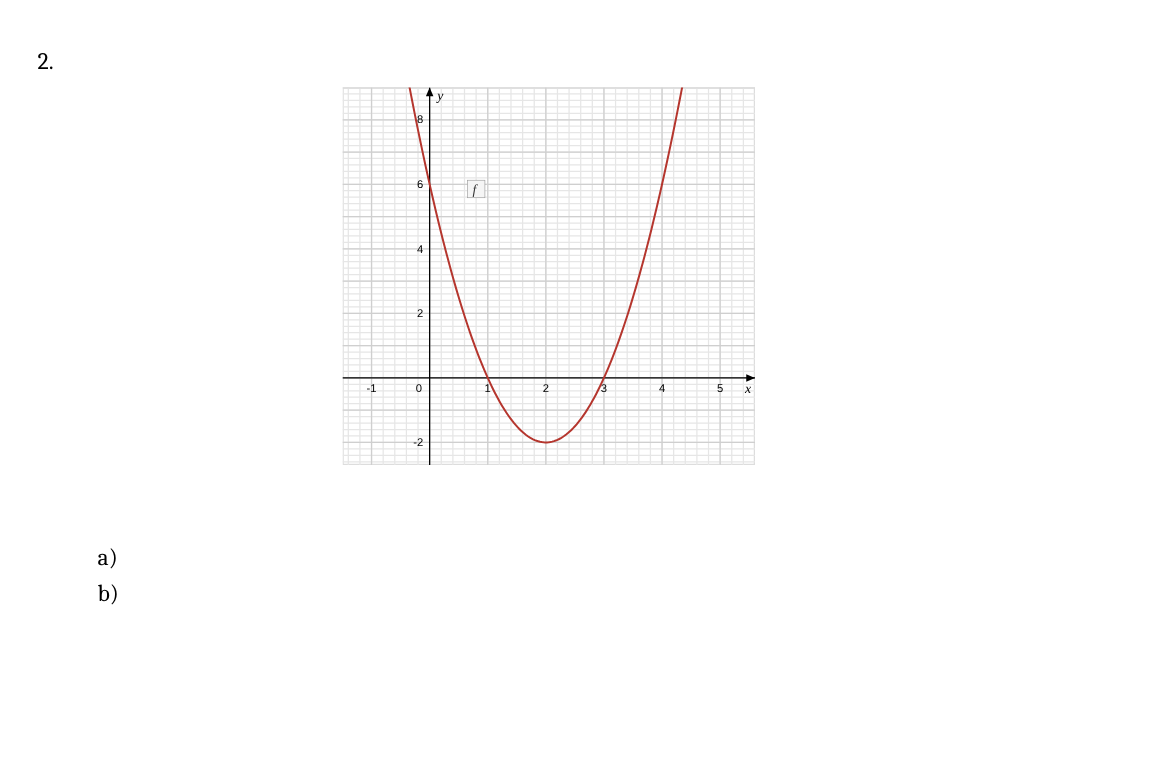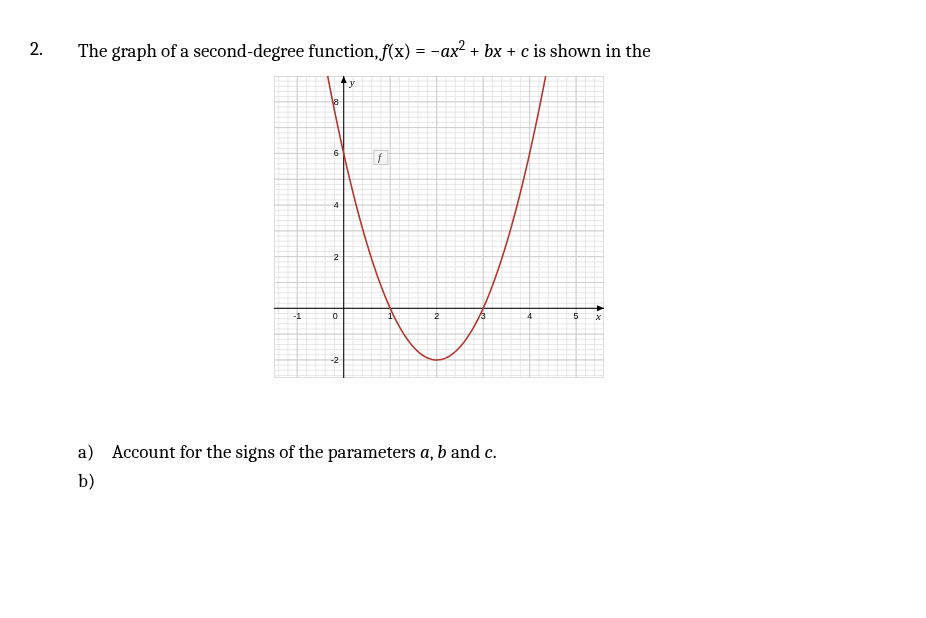--- a/index.html
+++ b/index.html
@@ -37,23 +37,20 @@
     .flabel-box { fill: #f5f5f5; stroke: #999; stroke-width: 0.5; }
     .flabel { font-family: 'Times New Roman', serif; font-style: italic; font-size: 11px; fill: #333; }
     .border { stroke: #ddd; stroke-width: 1; fill: none; }
   </style>
 </head>
 <body>
 
 <div class="problem-row">
   <div class="problem-number">2.</div>
   <div class="problem-body">
-    <div class="stem-line">
-      <span>The graph of a second-degree function, </span><span class="math-i">f</span><span>(x)</span><span> = −</span><span class="math-i">a</span><span class="math-i">x</span><sup>2</sup><span> + </span><span class="math-i">b</span><span class="math-i">x</span><span> + </span><span class="math-i">c</span><span> is shown in the</span>
-    </div>
   </div>
 </div>
 
 <div class="graph-wrap">
   <svg class="chart" width="330" height="302" viewBox="0 0 330 302" id="chart-svg">
       <rect x="0.5" y="0.5" width="329" height="301" class="border"></rect>
       <line x1="4.647887323943656" y1="0" x2="4.647887323943656" y2="302" class="grid-minor"></line>
       <line x1="13.943661971830979" y1="0" x2="13.943661971830979" y2="302" class="grid-minor"></line>
       <line x1="23.2394366197183" y1="0" x2="23.2394366197183" y2="302" class="grid-minor"></line>
       <line x1="32.535211267605625" y1="0" x2="32.535211267605625" y2="302" class="grid-minor"></line>
@@ -186,20 +183,17 @@
       <text x="75.71830985915494" y="10" class="axis-label">y</text>
       <path d="M53.450704225352126,-1.1615384615383846 L54.84507042253522,6.070974358974354 L56.23943661971832,13.210564102564035 L57.63380281690142,20.257230769230773 L59.02816901408452,27.210974358974283 L60.422535211267615,34.07179487179491 L61.816901408450725,40.8396923076923 L63.21126760563382,47.5146666666667 L64.60563380281691,54.09671794871795 L66.00000000000001,60.585846153846205 L67.3943661971831,66.98205128205126 L68.7887323943662,73.28533333333337 L70.18309859154931,79.49569230769231 L71.57746478873241,85.61312820512825 L72.9718309859155,91.63764102564105 L74.3661971830986,97.56923076923076 L75.7605633802817,103.40789743589744 L77.1549295774648,109.15364102564106 L78.5492957746479,114.80646153846155 L79.943661971831,120.366358974359 L81.3380281690141,125.83333333333334 L82.7323943661972,131.20738461538465 L84.1267605633803,136.48851282051285 L85.52112676056339,141.676717948718 L86.9154929577465,146.77200000000002 L88.30985915492961,151.77435897435902 L89.7042253521127,156.68379487179493 L91.0985915492958,161.50030769230776 L92.4929577464789,166.2238974358975 L93.887323943662,170.85456410256415 L95.28169014084511,175.39230769230772 L96.6760563380282,179.83712820512824 L98.07042253521128,184.1890256410257 L99.4647887323944,188.44800000000006 L100.85915492957751,192.61405128205138 L102.25352112676059,196.68717948717958 L103.64788732394369,200.6673846153847 L105.04225352112681,204.55466666666672 L106.4366197183099,208.34902564102572 L107.830985915493,212.0504615384616 L109.22535211267609,215.65897435897443 L110.6197183098592,219.1745641025642 L112.01408450704231,222.59723076923086 L113.4084507042254,225.92697435897443 L114.80281690140848,229.16379487179495 L116.1971830985916,232.30769230769238 L117.59154929577471,235.35866666666675 L118.98591549295779,238.31671794871804 L120.38028169014089,241.18184615384624 L121.77464788732401,243.95405128205135 L123.1690140845071,246.6333333333334 L124.5633802816902,249.21969230769238 L125.95774647887329,251.71312820512827 L127.3521126760564,254.1136410256411 L128.7464788732395,256.4212307692309 L130.1408450704226,258.6358974358975 L131.5352112676057,260.7576410256411 L132.9295774647888,262.7864615384616 L134.3239436619719,264.72235897435905 L135.718309859155,266.5653333333334 L137.11267605633807,268.3153846153847 L138.5070422535212,269.97251282051286 L139.9014084507043,271.53671794871804 L141.29577464788738,273.00800000000004 L142.6901408450705,274.38635897435904 L144.0845070422536,275.67179487179493 L145.4788732394367,276.86430769230776 L146.8732394366198,277.9638974358975 L148.26760563380287,278.97056410256414 L149.661971830986,279.88430769230774 L151.0563380281691,280.70512820512823 L152.4507042253522,281.43302564102567 L153.8450704225353,282.06800000000004 L155.2394366197184,282.6100512820513 L156.63380281690152,283.0591794871795 L158.0281690140846,283.41538461538465 L159.4225352112677,283.6786666666667 L160.8169014084508,283.84902564102566 L162.2112676056339,283.9264615384615 L163.60563380281698,283.91097435897433 L165.00000000000009,283.8025641025641 L166.39436619718316,283.60123076923077 L167.78873239436626,283.30697435897434 L169.18309859154937,282.91979487179486 L170.5774647887324,282.43969230769227 L171.97183098591552,281.8666666666667 L173.36619718309862,281.20071794871797 L174.76056338028172,280.44184615384614 L176.1549295774648,279.59005128205126 L177.54929577464787,278.6453333333333 L178.94366197183098,277.60769230769233 L180.33802816901405,276.4771282051282 L181.73239436619716,275.25364102564106 L183.12676056338026,273.93723076923084 L184.52112676056336,272.5278974358975 L185.9154929577464,271.0256410256411 L187.3098591549295,269.4304615384616 L188.70422535211262,267.74235897435904 L190.0985915492957,265.9613333333334 L191.49295774647877,264.08738461538474 L192.88732394366187,262.120512820513 L194.281690140845,260.0607179487181 L195.67605633802805,257.9080000000002 L197.07042253521112,255.6623589743592 L198.46478873239425,253.32379487179512 L199.85915492957736,250.89230769230795 L201.2535211267604,248.36789743589773 L202.64788732394348,245.75056410256443 L204.0422535211266,243.04030769230803 L205.4366197183097,240.23712820512858 L206.83098591549276,237.34102564102605 L208.22535211267586,234.35200000000043 L209.61971830985894,231.27005128205175 L211.01408450704204,228.09517948718002 L212.40845070422515,224.82738461538517 L213.8028169014082,221.46666666666727 L215.1971830985913,218.01302564102627 L216.59154929577443,214.4664615384622 L217.9859154929575,210.82697435897506 L219.38028169014055,207.09456410256485 L220.77464788732365,203.26923076923157 L222.16901408450678,199.35097435897518 L223.56338028168983,195.33979487179573 L224.9577464788729,191.23569230769323 L226.35211267605604,187.03866666666764 L227.74647887323914,182.748717948719 L229.1408450704222,178.36584615384726 L230.5352112676053,173.8900512820524 L231.9295774647884,169.3213333333345 L233.32394366197147,164.65969230769355 L234.71830985915454,159.9051282051295 L236.11267605633765,155.05764102564237 L237.50704225352075,150.11723076923218 L238.90140845070383,145.0838974358989 L240.29577464788693,139.95764102564257 L241.69014084507,134.73846153846313 L243.08450704225308,129.42635897436062 L244.4788732394362,124.02133333333504 L245.8732394366193,118.52338461538639 L247.26760563380233,112.93251282051466 L248.66197183098546,107.24871794871987 L250.05633802816857,101.472000000002 L251.45070422535164,95.60235897436104 L252.8450704225347,89.63979487179697 L254.23943661971782,83.58430769230986 L255.63380281690092,77.43589743589973 L257.02816901408397,71.19456410256646 L258.42253521126713,64.86030769231004 L259.81690140845024,58.43312820513049 L261.2112676056333,51.91302564102793 L262.60563380281644,45.30000000000223 L263.99999999999955,38.5940512820535 L265.39436619718265,31.795179487181713 L266.78873239436575,24.903384615386813 L268.18309859154886,17.9186666666688 L269.577464788732,10.841025641027784 L270.9718309859151,3.6704615384635986 L272.36619718309817,-3.593025641023587 " class="curve"></path>
       <rect x="99.92957746478872" y="74.17948717948715" width="14" height="14" class="flabel-box"></rect>
       <text x="103.92957746478872" y="85.17948717948715" class="flabel">f</text>
     </svg>
 </div>
 
 <div class="subparts">
   <div class="subpart-row">
     <div class="subpart-letter">a)</div>
-    <div>
-      <span>Account for the signs of the parameters </span><span class="math-i">a</span><span>, </span><span class="math-i">b</span><span> and </span><span class="math-i">c</span><span>.</span>
-    </div>
   </div>
   <div class="subpart-row">
     <div class="subpart-letter">b)</div>
   </div>
 </div>
 
 </body></html>

